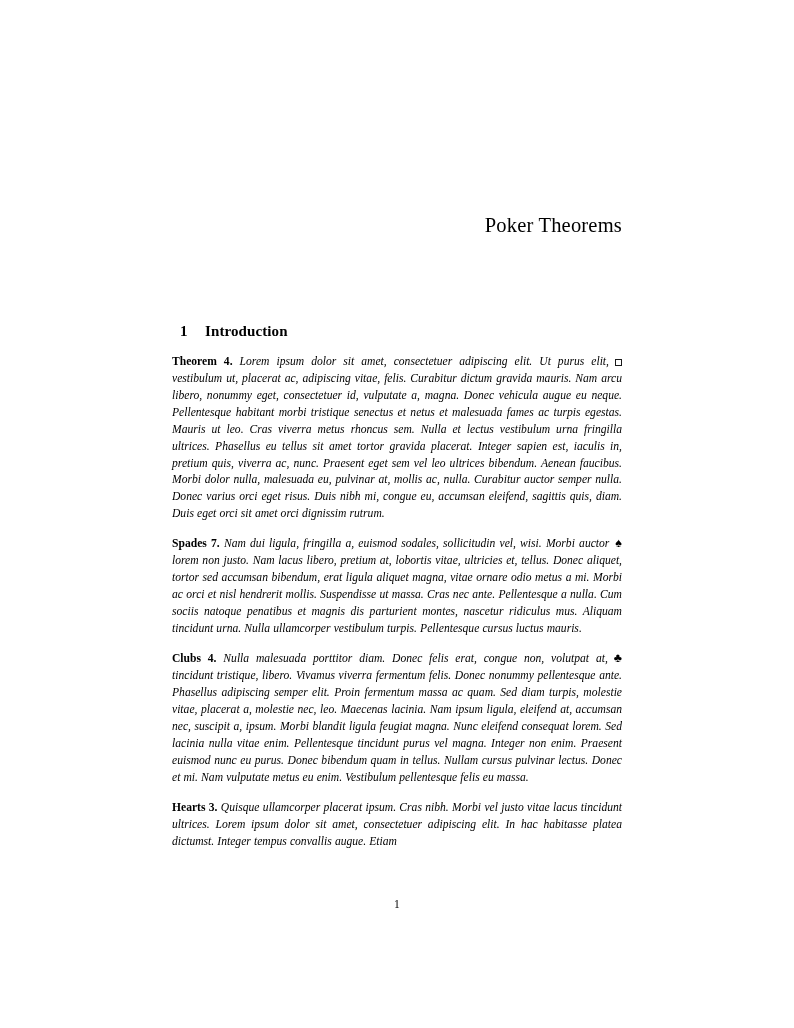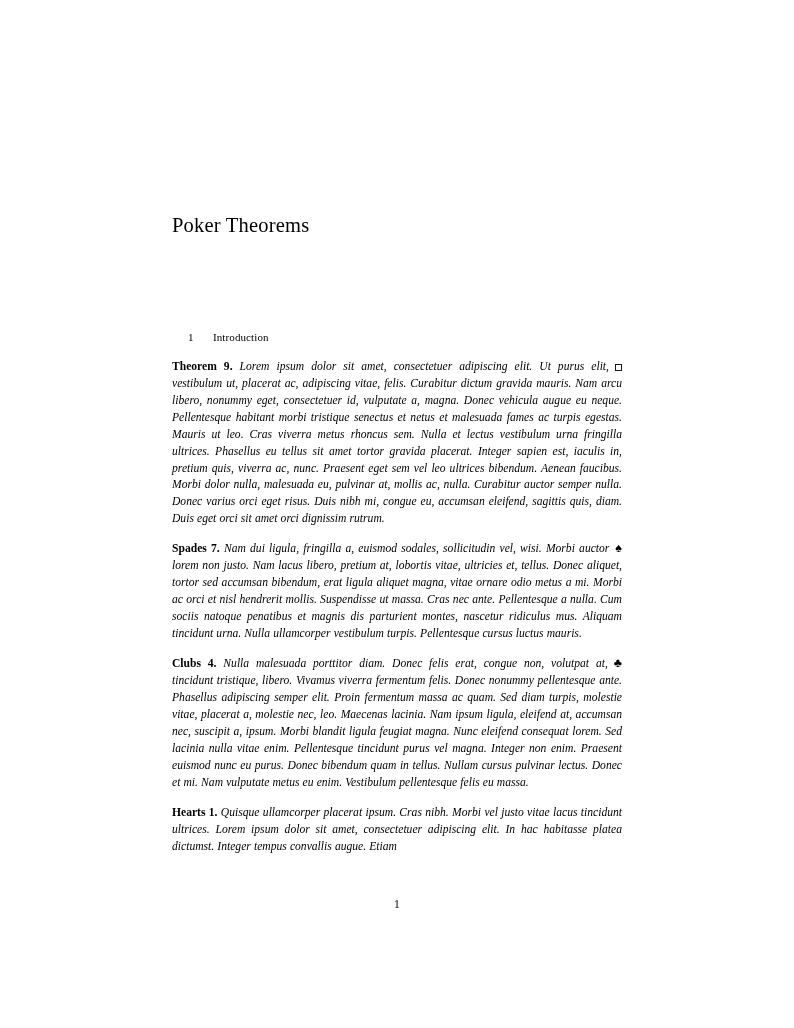--- a/index.html
+++ b/index.html
@@ -25,33 +25,33 @@
 
   
   .content {
     position: absolute;
     left: 172px;
     top: 0;
     width: 450px;
   }
 
   .doc-title {
-    text-align: left;
+    text-align: right;
     font-size: 20.5px;
     line-height: 1.2;
     font-weight: normal;
     letter-spacing: 0.2px;
     margin: 0;
     padding-top: 213px;
   }
 
   .section-heading {
-    font-size: 11px;
-    font-weight: normal;
-    margin: 16px;
+    font-size: 15px;
+    font-weight: bold;
+    margin: 8px;
     padding-top: 77px;
     letter-spacing: 0.1px;
   }
   .section-heading .secnum {
     display: inline-block;
     min-width: 25px;
   }
 
   .thmblock {
     font-size: 11.6px;
@@ -109,35 +109,35 @@
 <div class="page">
   <div class="content">
 
     <h1 class="doc-title">Poker Theorems</h1>
 
     <h2 class="section-heading">
       <span class="secnum">1</span><span>Introduction</span>
     </h2>
 
     <p class="thmblock">
-      <span class="qed square"></span><span class="thmhead">Theorem 9.</span>
+      <span class="qed square"></span><span class="thmhead">Theorem 4.</span>
       <span class="thmbody">Lorem ipsum dolor sit amet, consectetuer adipiscing elit. Ut purus elit, vestibulum ut, placerat ac, adipiscing vitae, felis. Curabitur dictum gravida mauris. Nam arcu libero, nonummy eget, consectetuer id, vulputate a, magna. Donec vehicula augue eu neque. Pellentesque habitant morbi tristique senectus et netus et malesuada fames ac turpis egestas. Mauris ut leo. Cras viverra metus rhoncus sem. Nulla et lectus vestibulum urna fringilla ultrices. Phasellus eu tellus sit amet tortor gravida placerat. Integer sapien est, iaculis in, pretium quis, viverra ac, nunc. Praesent eget sem vel leo ultrices bibendum. Aenean faucibus. Morbi dolor nulla, malesuada eu, pulvinar at, mollis ac, nulla. Curabitur auctor semper nulla. Donec varius orci eget risus. Duis nibh mi, congue eu, accumsan eleifend, sagittis quis, diam. Duis eget orci sit amet orci dignissim rutrum.</span>
     </p>
 
     <p class="thmblock">
       <span class="qed suit">♠</span><span class="thmhead">Spades 7.</span>
       <span class="thmbody">Nam dui ligula, fringilla a, euismod sodales, sollicitudin vel, wisi. Morbi auctor lorem non justo. Nam lacus libero, pretium at, lobortis vitae, ultricies et, tellus. Donec aliquet, tortor sed accumsan bibendum, erat ligula aliquet magna, vitae ornare odio metus a mi. Morbi ac orci et nisl hendrerit mollis. Suspendisse ut massa. Cras nec ante. Pellentesque a nulla. Cum sociis natoque penatibus et magnis dis parturient montes, nascetur ridiculus mus. Aliquam tincidunt urna. Nulla ullamcorper vestibulum turpis. Pellentesque cursus luctus mauris.</span>
     </p>
 
     <p class="thmblock">
       <span class="qed suit">♣</span><span class="thmhead">Clubs 4.</span>
       <span class="thmbody">Nulla malesuada porttitor diam. Donec felis erat, congue non, volutpat at, tincidunt tristique, libero. Vivamus viverra fermentum felis. Donec nonummy pellentesque ante. Phasellus adipiscing semper elit. Proin fermentum massa ac quam. Sed diam turpis, molestie vitae, placerat a, molestie nec, leo. Maecenas lacinia. Nam ipsum ligula, eleifend at, accumsan nec, suscipit a, ipsum. Morbi blandit ligula feugiat magna. Nunc eleifend consequat lorem. Sed lacinia nulla vitae enim. Pellentesque tincidunt purus vel magna. Integer non enim. Praesent euismod nunc eu purus. Donec bibendum quam in tellus. Nullam cursus pulvinar lectus. Donec et mi. Nam vulputate metus eu enim. Vestibulum pellentesque felis eu massa.</span>
     </p>
 
     <p class="thmblock">
-      <span class="thmhead">Hearts 1.</span>
+      <span class="thmhead">Hearts 3.</span>
       <span class="thmbody">Quisque ullamcorper placerat ipsum. Cras nibh. Morbi vel justo vitae lacus tincidunt ultrices. Lorem ipsum dolor sit amet, consectetuer adipiscing elit. In hac habitasse platea dictumst. Integer tempus convallis augue. Etiam</span>
     </p>
 
   </div>
 
   <div class="folio">1</div>
 </div>
 
 </body></html>

